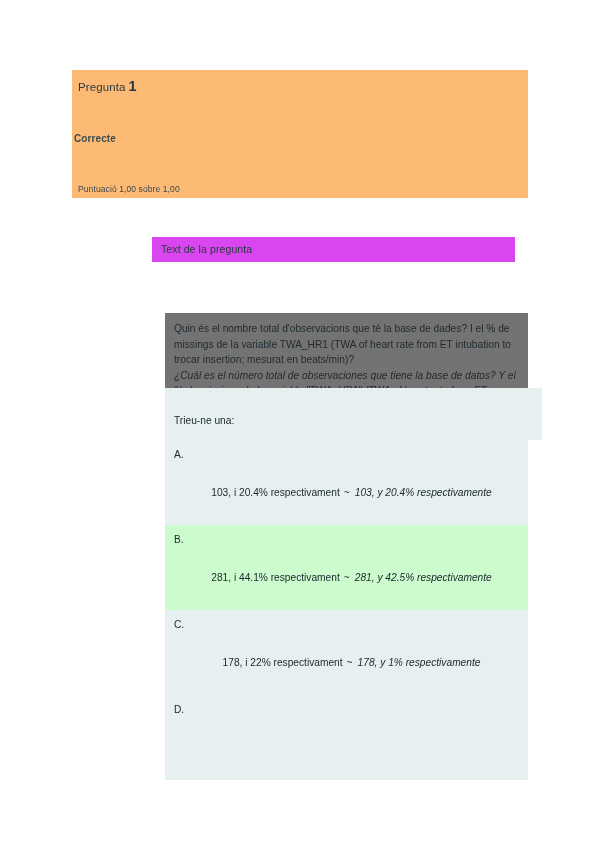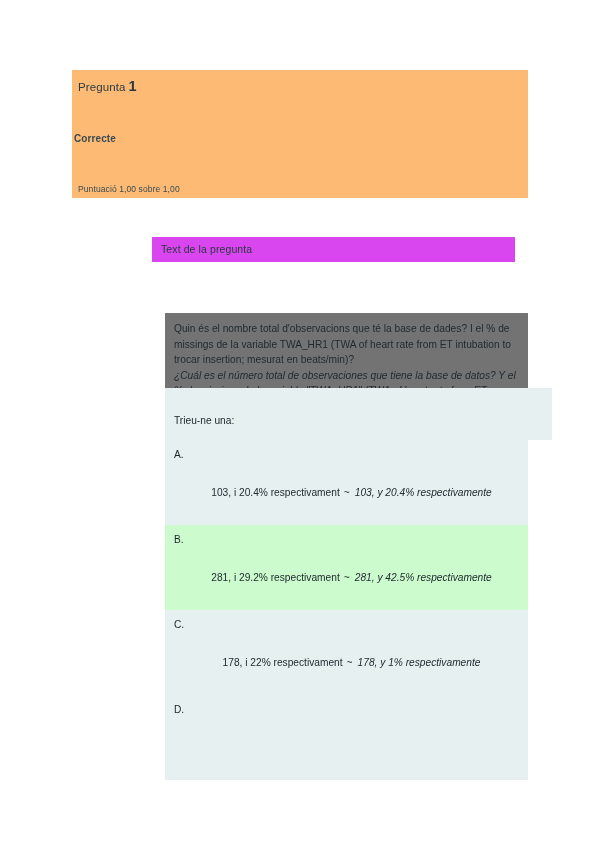--- a/index.html
+++ b/index.html
@@ -99,21 +99,20 @@
     font-style: italic;
   }
 
   .q-choose {
     position: absolute;
     left: 165px;
     top: 388px;
     width: 377px;
     height: 52px;
     background: #e6f0f1;
-    padding-left: 10px;
   }
   .q-choose-label {
     position: absolute;
     left: 9px;
     top: 27px;
     font-size: 10.2px;
     color: #202b31;
   }
 
   
@@ -188,21 +187,21 @@
   <div class="option">
     <div class="option-letter">A.</div>
     <div class="option-text">
       <span>103, i 20.4% respectivament</span><span class="sep">~</span><span class="es">103, y 20.4% respectivamente</span>
     </div>
   </div>
 
   <div class="option correct">
     <div class="option-letter">B.</div>
     <div class="option-text">
-      <span>281, i 29.2% respectivament</span><span class="sep">~</span><span class="es">281, y 42.5% respectivamente</span>
+      <span>281, i 44.1% respectivament</span><span class="sep">~</span><span class="es">281, y 42.5% respectivamente</span>
     </div>
   </div>
 
   <div class="option">
     <div class="option-letter">C.</div>
     <div class="option-text">
       <span>178, i 22% respectivament</span><span class="sep">~</span><span class="es">178, y 1% respectivamente</span>
     </div>
   </div>
 

